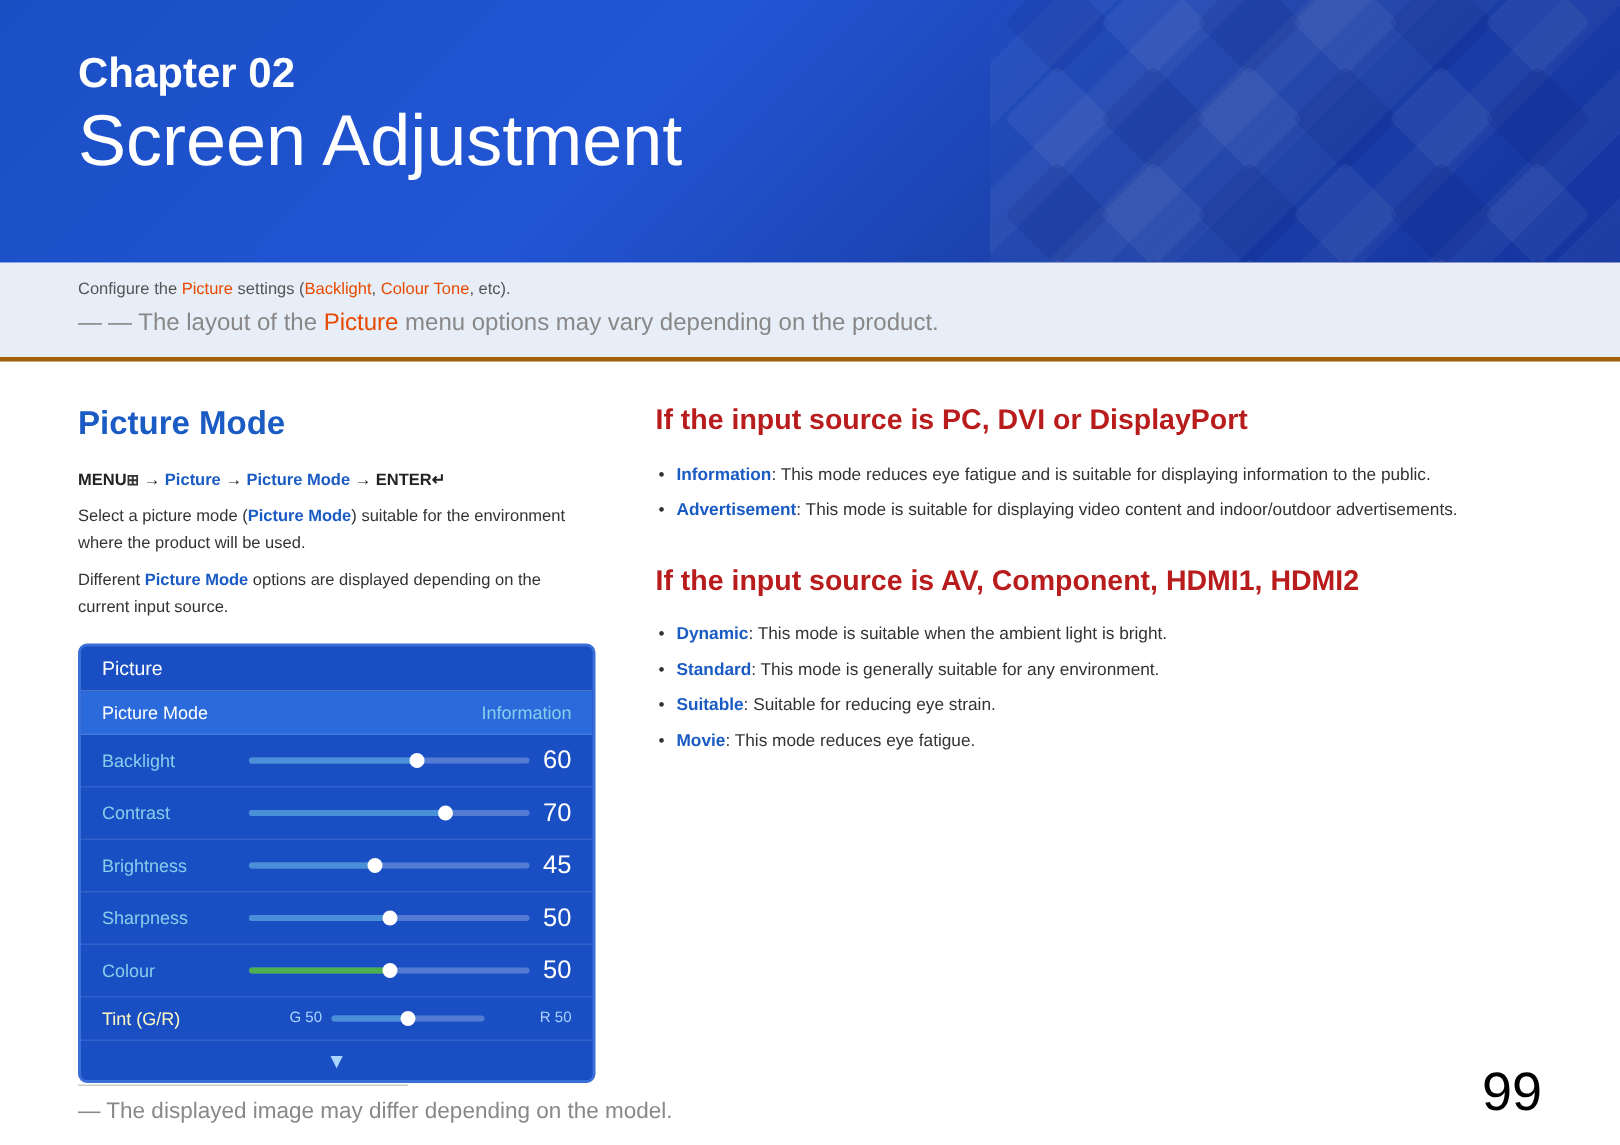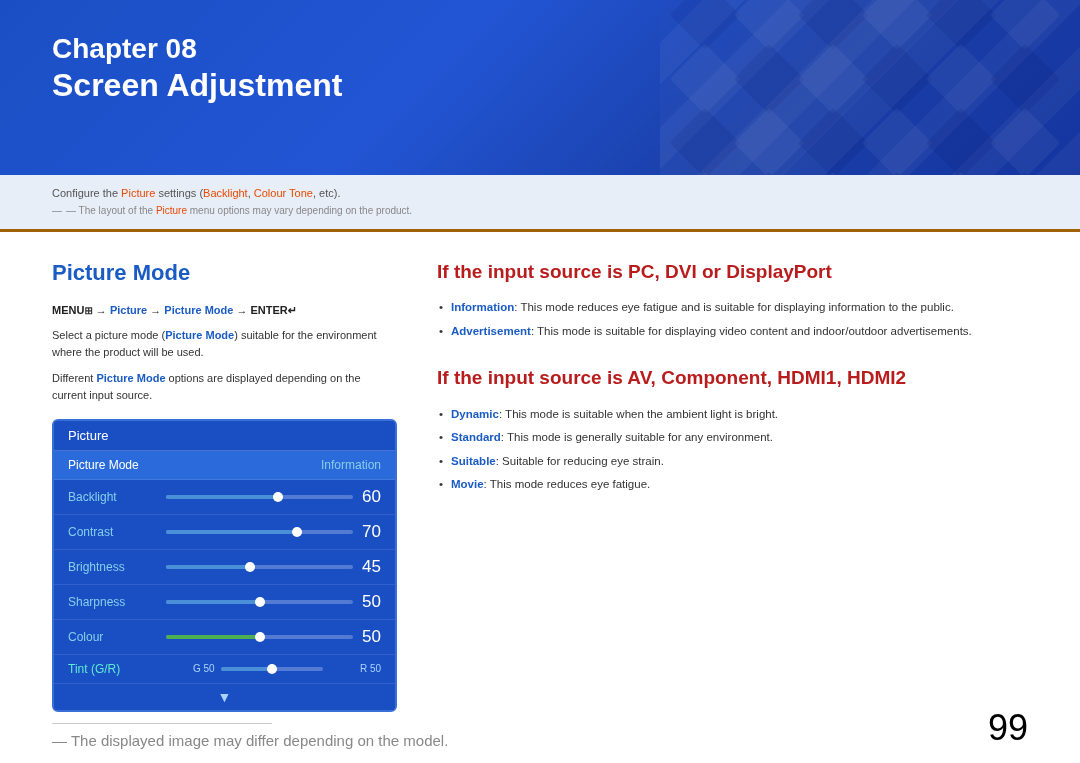--- a/index.html
+++ b/index.html
@@ -76,22 +76,22 @@
     .chapter-label {
       color: #fff;
       font-size: 28px;
       font-weight: 700;
       line-height: 1.2;
       display: block;
     }
 
     .chapter-title {
       color: #fff;
-      font-size: 32px;
-      font-weight: 700;
+      font-size: 48px;
+      font-weight: 400;
       line-height: 1.2;
       display: block;
     }
 
     
     .sub-banner {
       background: #e8eef8;
       padding: 10px 52px;
       font-size: 11px;
       color: #555;
@@ -104,21 +104,21 @@
       font-size: 11px;
     }
 
     .sub-banner .link-orange {
       color: #e84a00;
       font-weight: 500;
     }
 
     .sub-banner .note {
       color: #888;
-      font-size: 10px;
+      font-size: 16px;
     }
 
     .note-arrow {
       color: #888;
       margin-right: 4px;
     }
 
     
     .main-content {
       display: flex;
@@ -257,21 +257,21 @@
     }
 
     .tint-row {
       display: flex;
       align-items: center;
       padding: 7px 14px;
       border-bottom: 1px solid rgba(255,255,255,0.1);
     }
 
     .tint-label {
-      color: #5eead4;
+      color: #fef9c3;
       font-size: 12px;
       width: 90px;
       flex-shrink: 0;
     }
 
     .tint-slider {
       flex: 1;
       display: flex;
       align-items: center;
       gap: 6px;
@@ -392,21 +392,21 @@
       <div class="diamond dark"></div>
       <div class="diamond"></div>
     <div class="diamond"></div>
       <div class="diamond dark"></div>
       <div class="diamond"></div>
       <div class="diamond dark"></div>
       <div class="diamond"></div>
       <div class="diamond dark"></div>
   </div>
   <div class="header-text">
-    <span class="chapter-label">Chapter 08</span>
+    <span class="chapter-label">Chapter 02</span>
     <span class="chapter-title">Screen Adjustment</span>
   </div>
 </div>
 
 <div class="sub-banner">
   <p>
     <span>Configure the </span><span class="link-orange">Picture</span><span> settings (</span><span class="link-orange">Backlight</span><span>, </span><span class="link-orange">Colour Tone</span><span>, etc).</span>
   </p>
   <p class="note">
     <span class="note-arrow">―</span><span>― The layout of the </span><span class="link-orange">Picture</span><span> menu options may vary depending on the product.</span>

